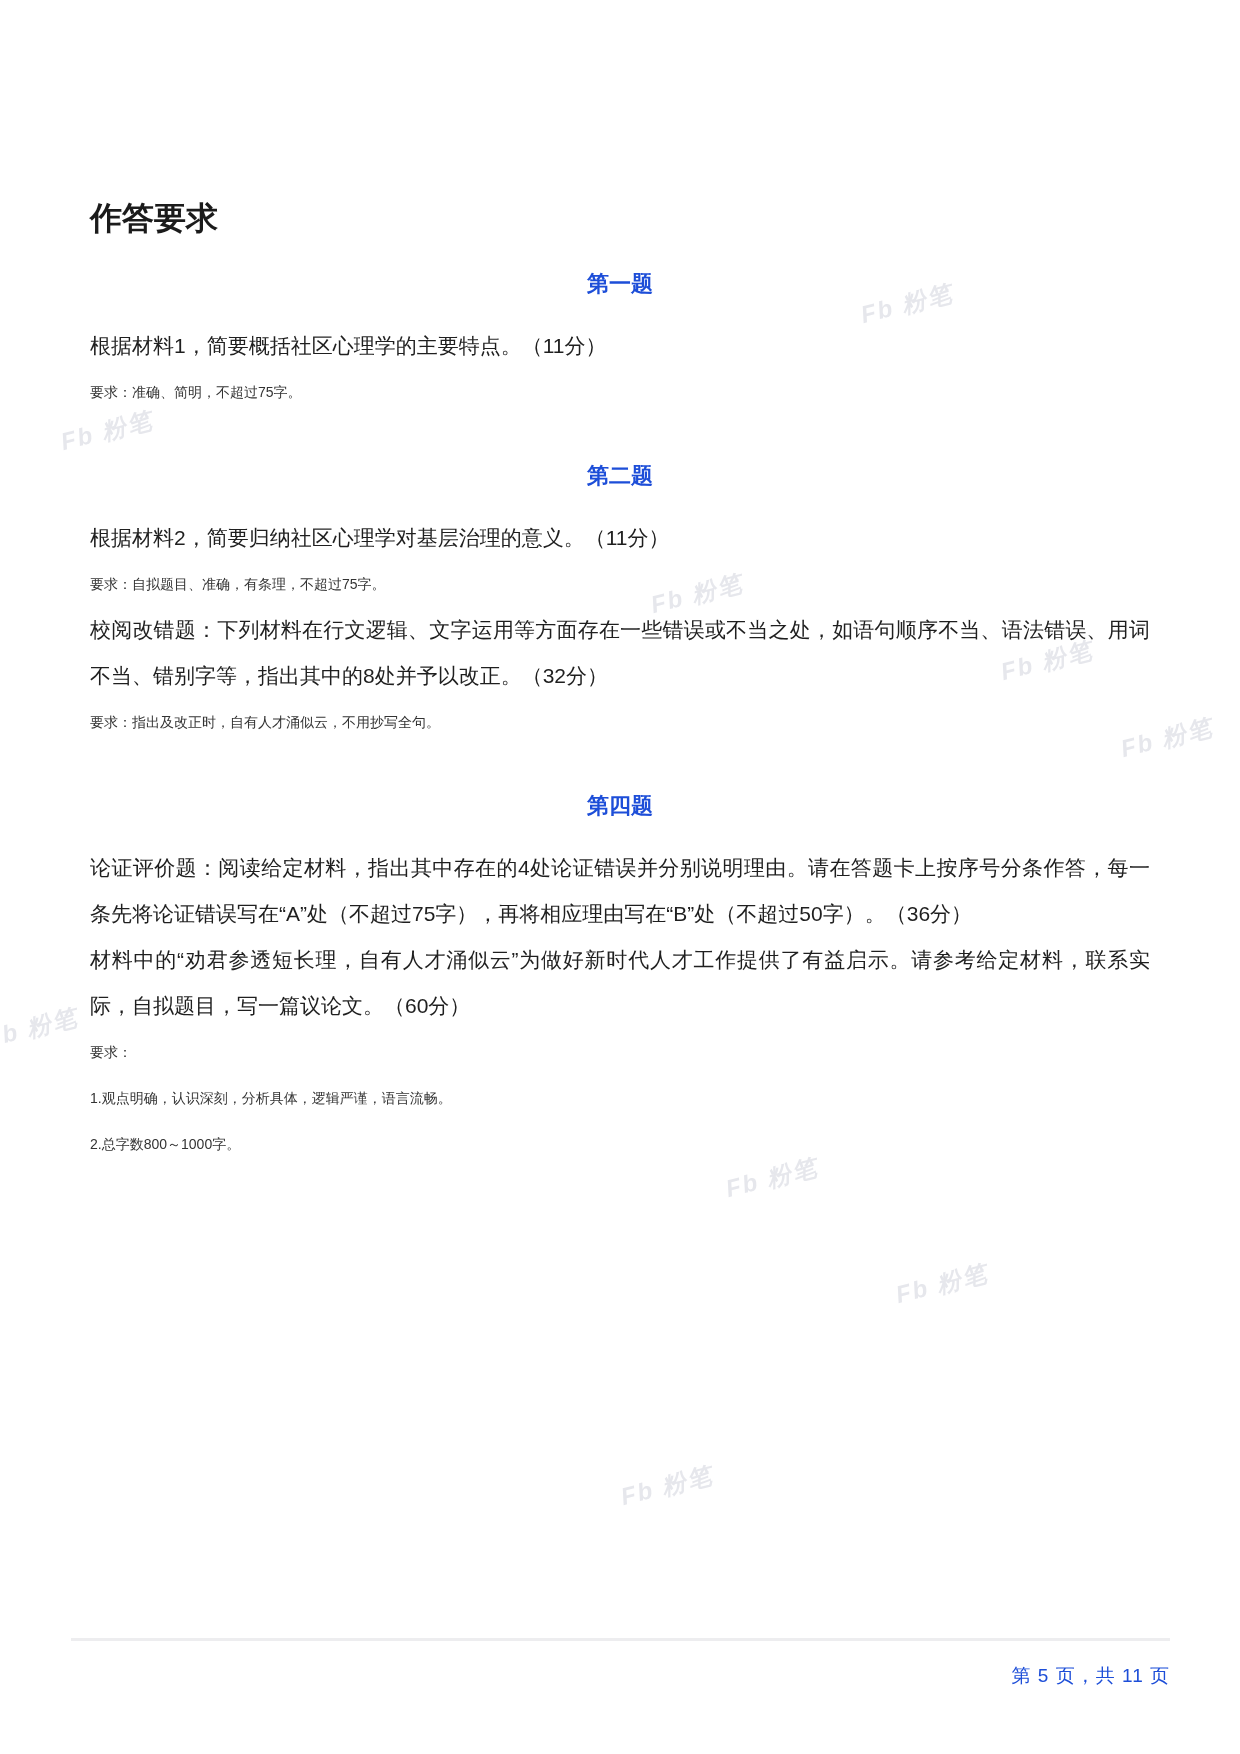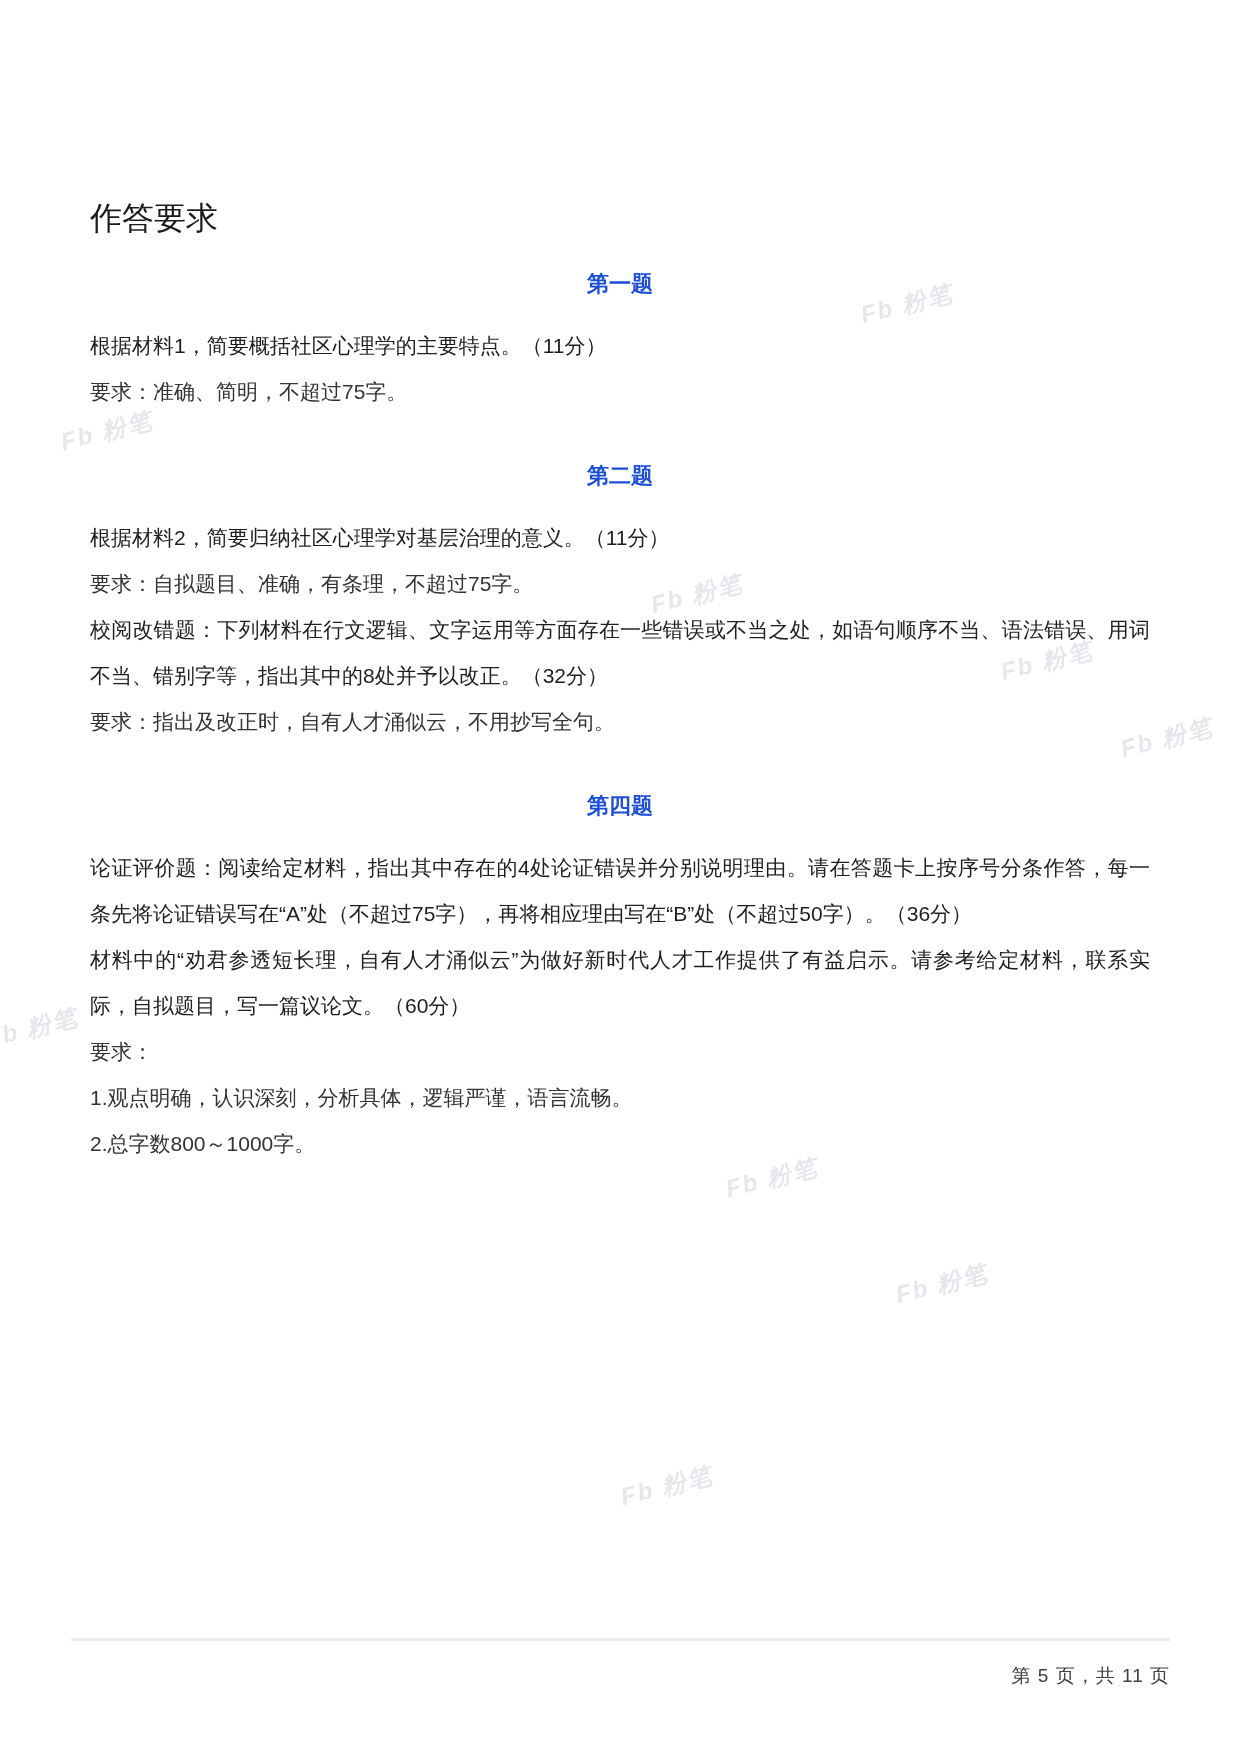--- a/index.html
+++ b/index.html
@@ -21,21 +21,21 @@
     background: #ffffff;
   }
   .content {
     position: relative;
     padding: 196px 90px 0 90px;
     width: 1060px;
   }
   .title {
     font-size: 32px;
     line-height: 44px;
-    font-weight: 400;
+    font-weight: 700;
     color: #1b1b1b;
     margin: 0;
   }
   .sec-head {
     font-size: 22px;
     line-height: 46px;
     font-weight: 700;
     text-align: center;
     color: #1d4ed8;
     margin: 38px 0 16px 0;
@@ -45,21 +45,21 @@
   }
   p.q {
     font-size: 21px;
     line-height: 46px;
     font-weight: 400;
     color: #1f1f1f;
     margin: 0;
     text-align: justify;
   }
   p.req, p.item {
-    font-size: 21px;
+    font-size: 14px;
     line-height: 46px;
     font-weight: 400;
     color: #333333;
     margin: 0;
     text-align: justify;
   }
   .watermark {
     position: absolute;
     font-size: 24px;
     font-weight: 700;
@@ -78,21 +78,21 @@
     width: 1099px;
     height: 3px;
     background: #ededef;
   }
   .page-number {
     position: absolute;
     top: 1662px;
     right: 70px;
     font-size: 19px;
     line-height: 28px;
-    color: #404040;
+    color: #1d4ed8;
     letter-spacing: 1px;
   }
 </style>
 </head>
 <body>
 
 <div class="page">
 
   <span class="watermark" style="left:860px; top:288px;">Fb 粉笔</span>
   <span class="watermark" style="left:60px; top:415px;">Fb 粉笔</span>

